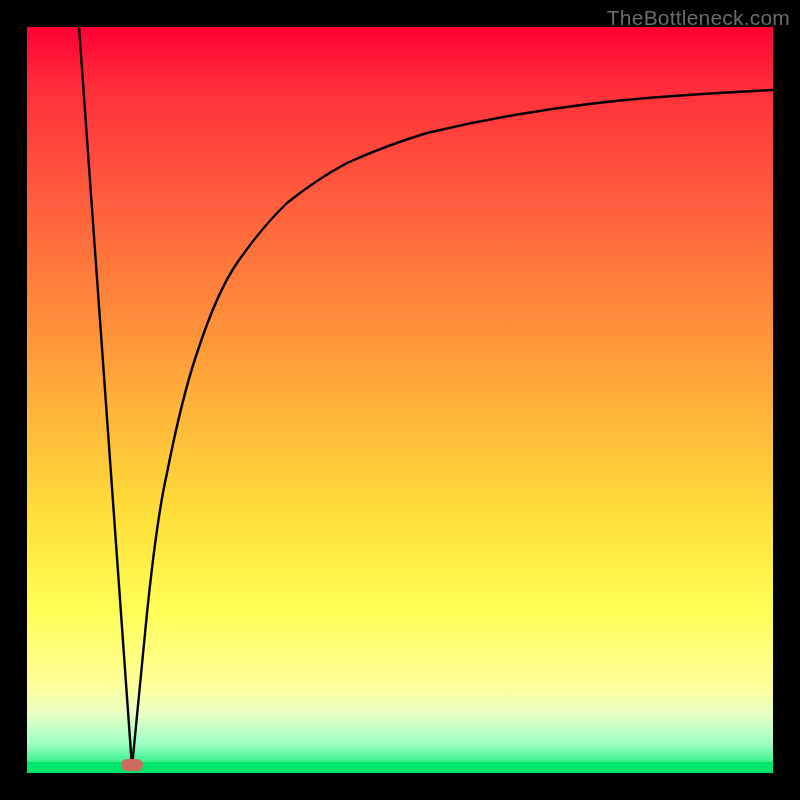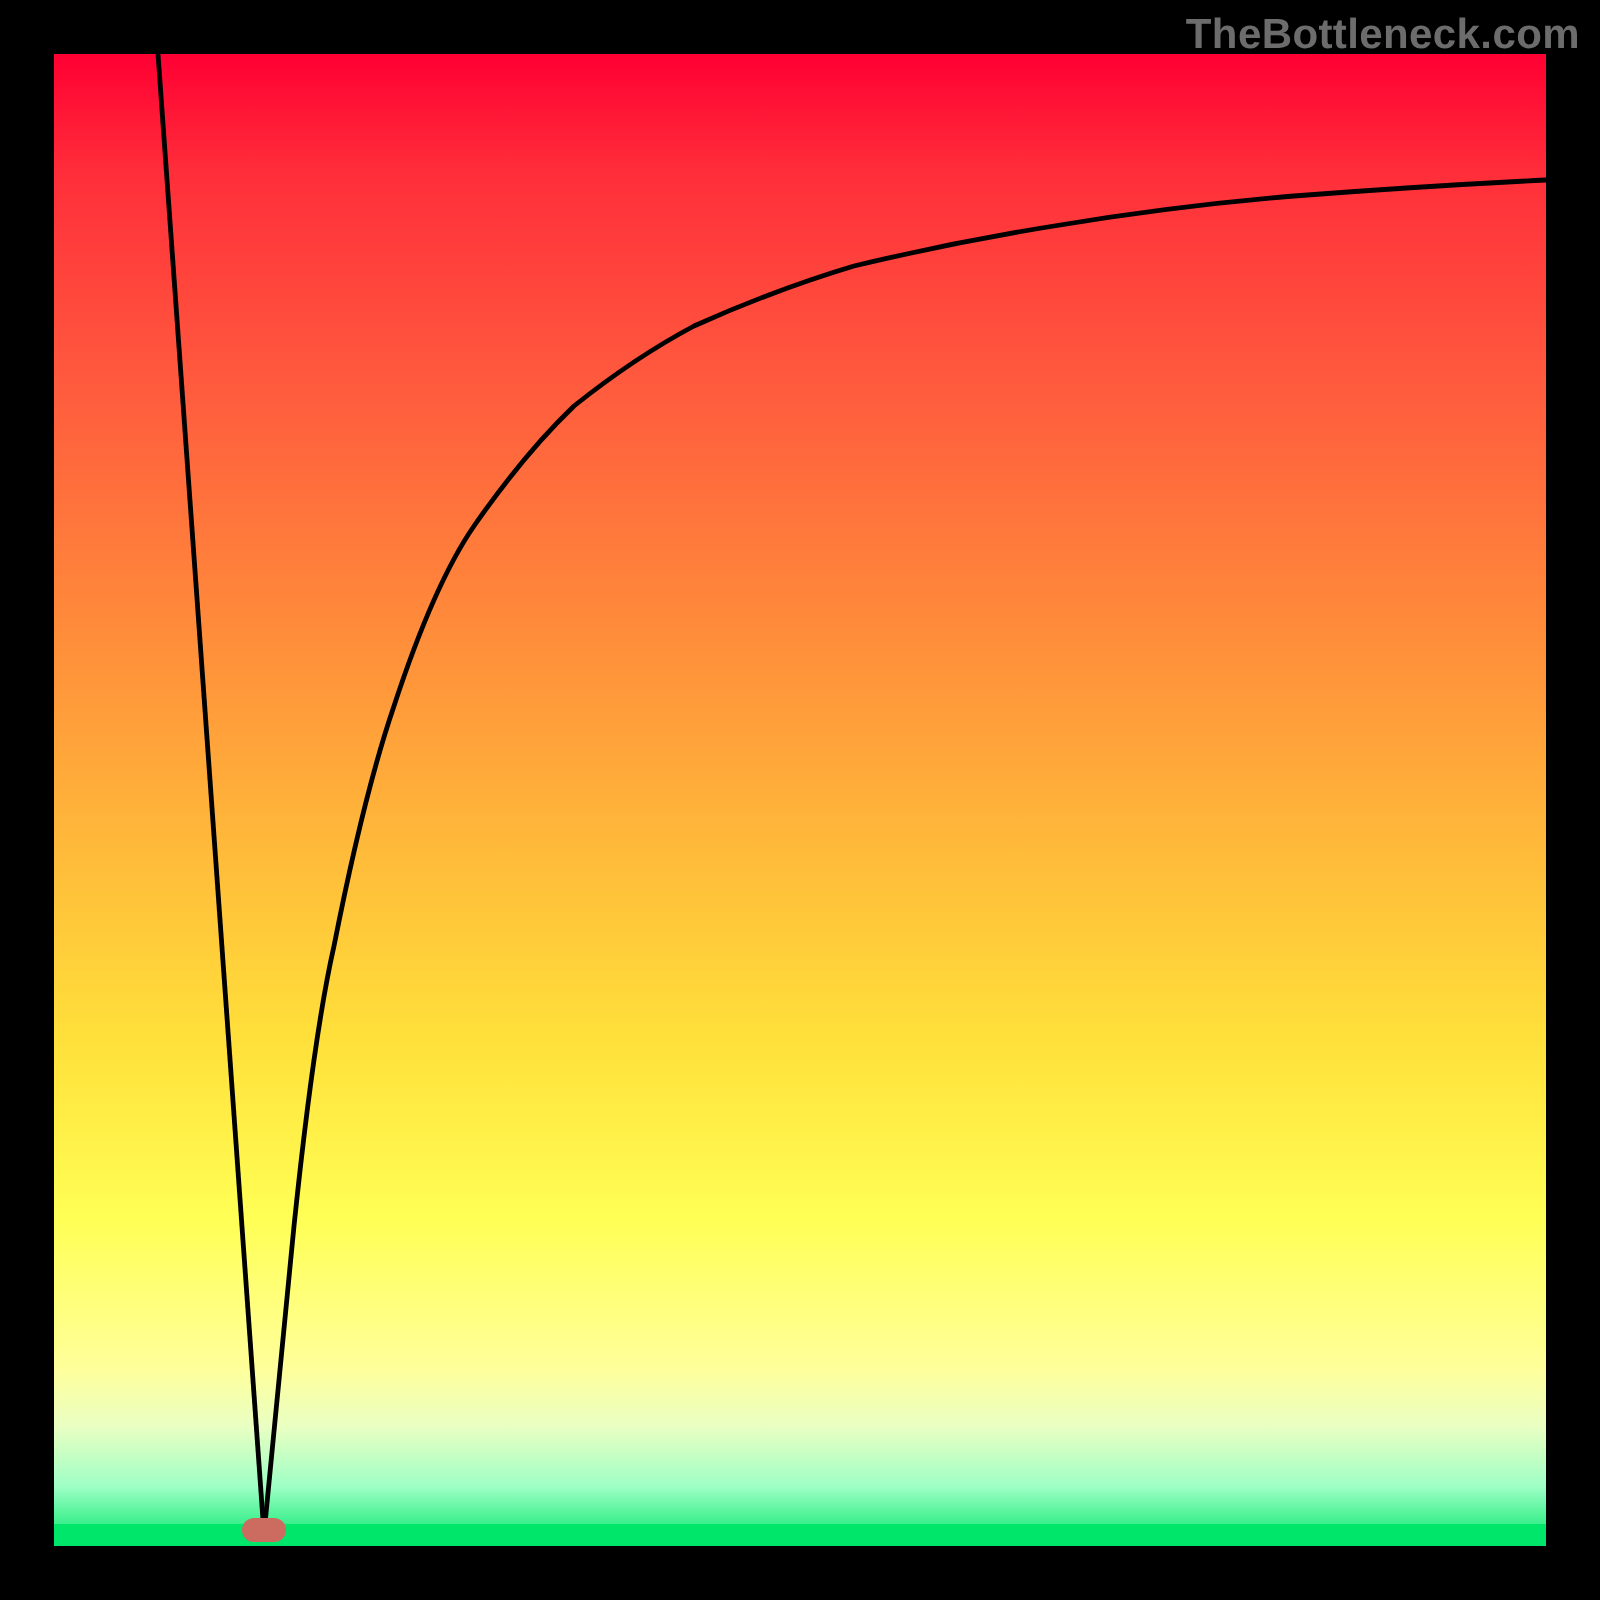--- a/index.html
+++ b/index.html
@@ -59,21 +59,21 @@
     inset: 0;
     width: 746px;
     height: 746px;
   }
   .watermark {
     position: absolute;
     top: 6px;
     right: 10px;
     color: #6c6c6c;
     font-size: 21px;
-    font-weight: 700;
+    font-weight: 400;
     letter-spacing: 0.2px;
   }
 </style>
 </head>
 <body>
 
 <div class="frame">
   <div class="gradient"></div>
   <div class="green-stripe"></div>
 

